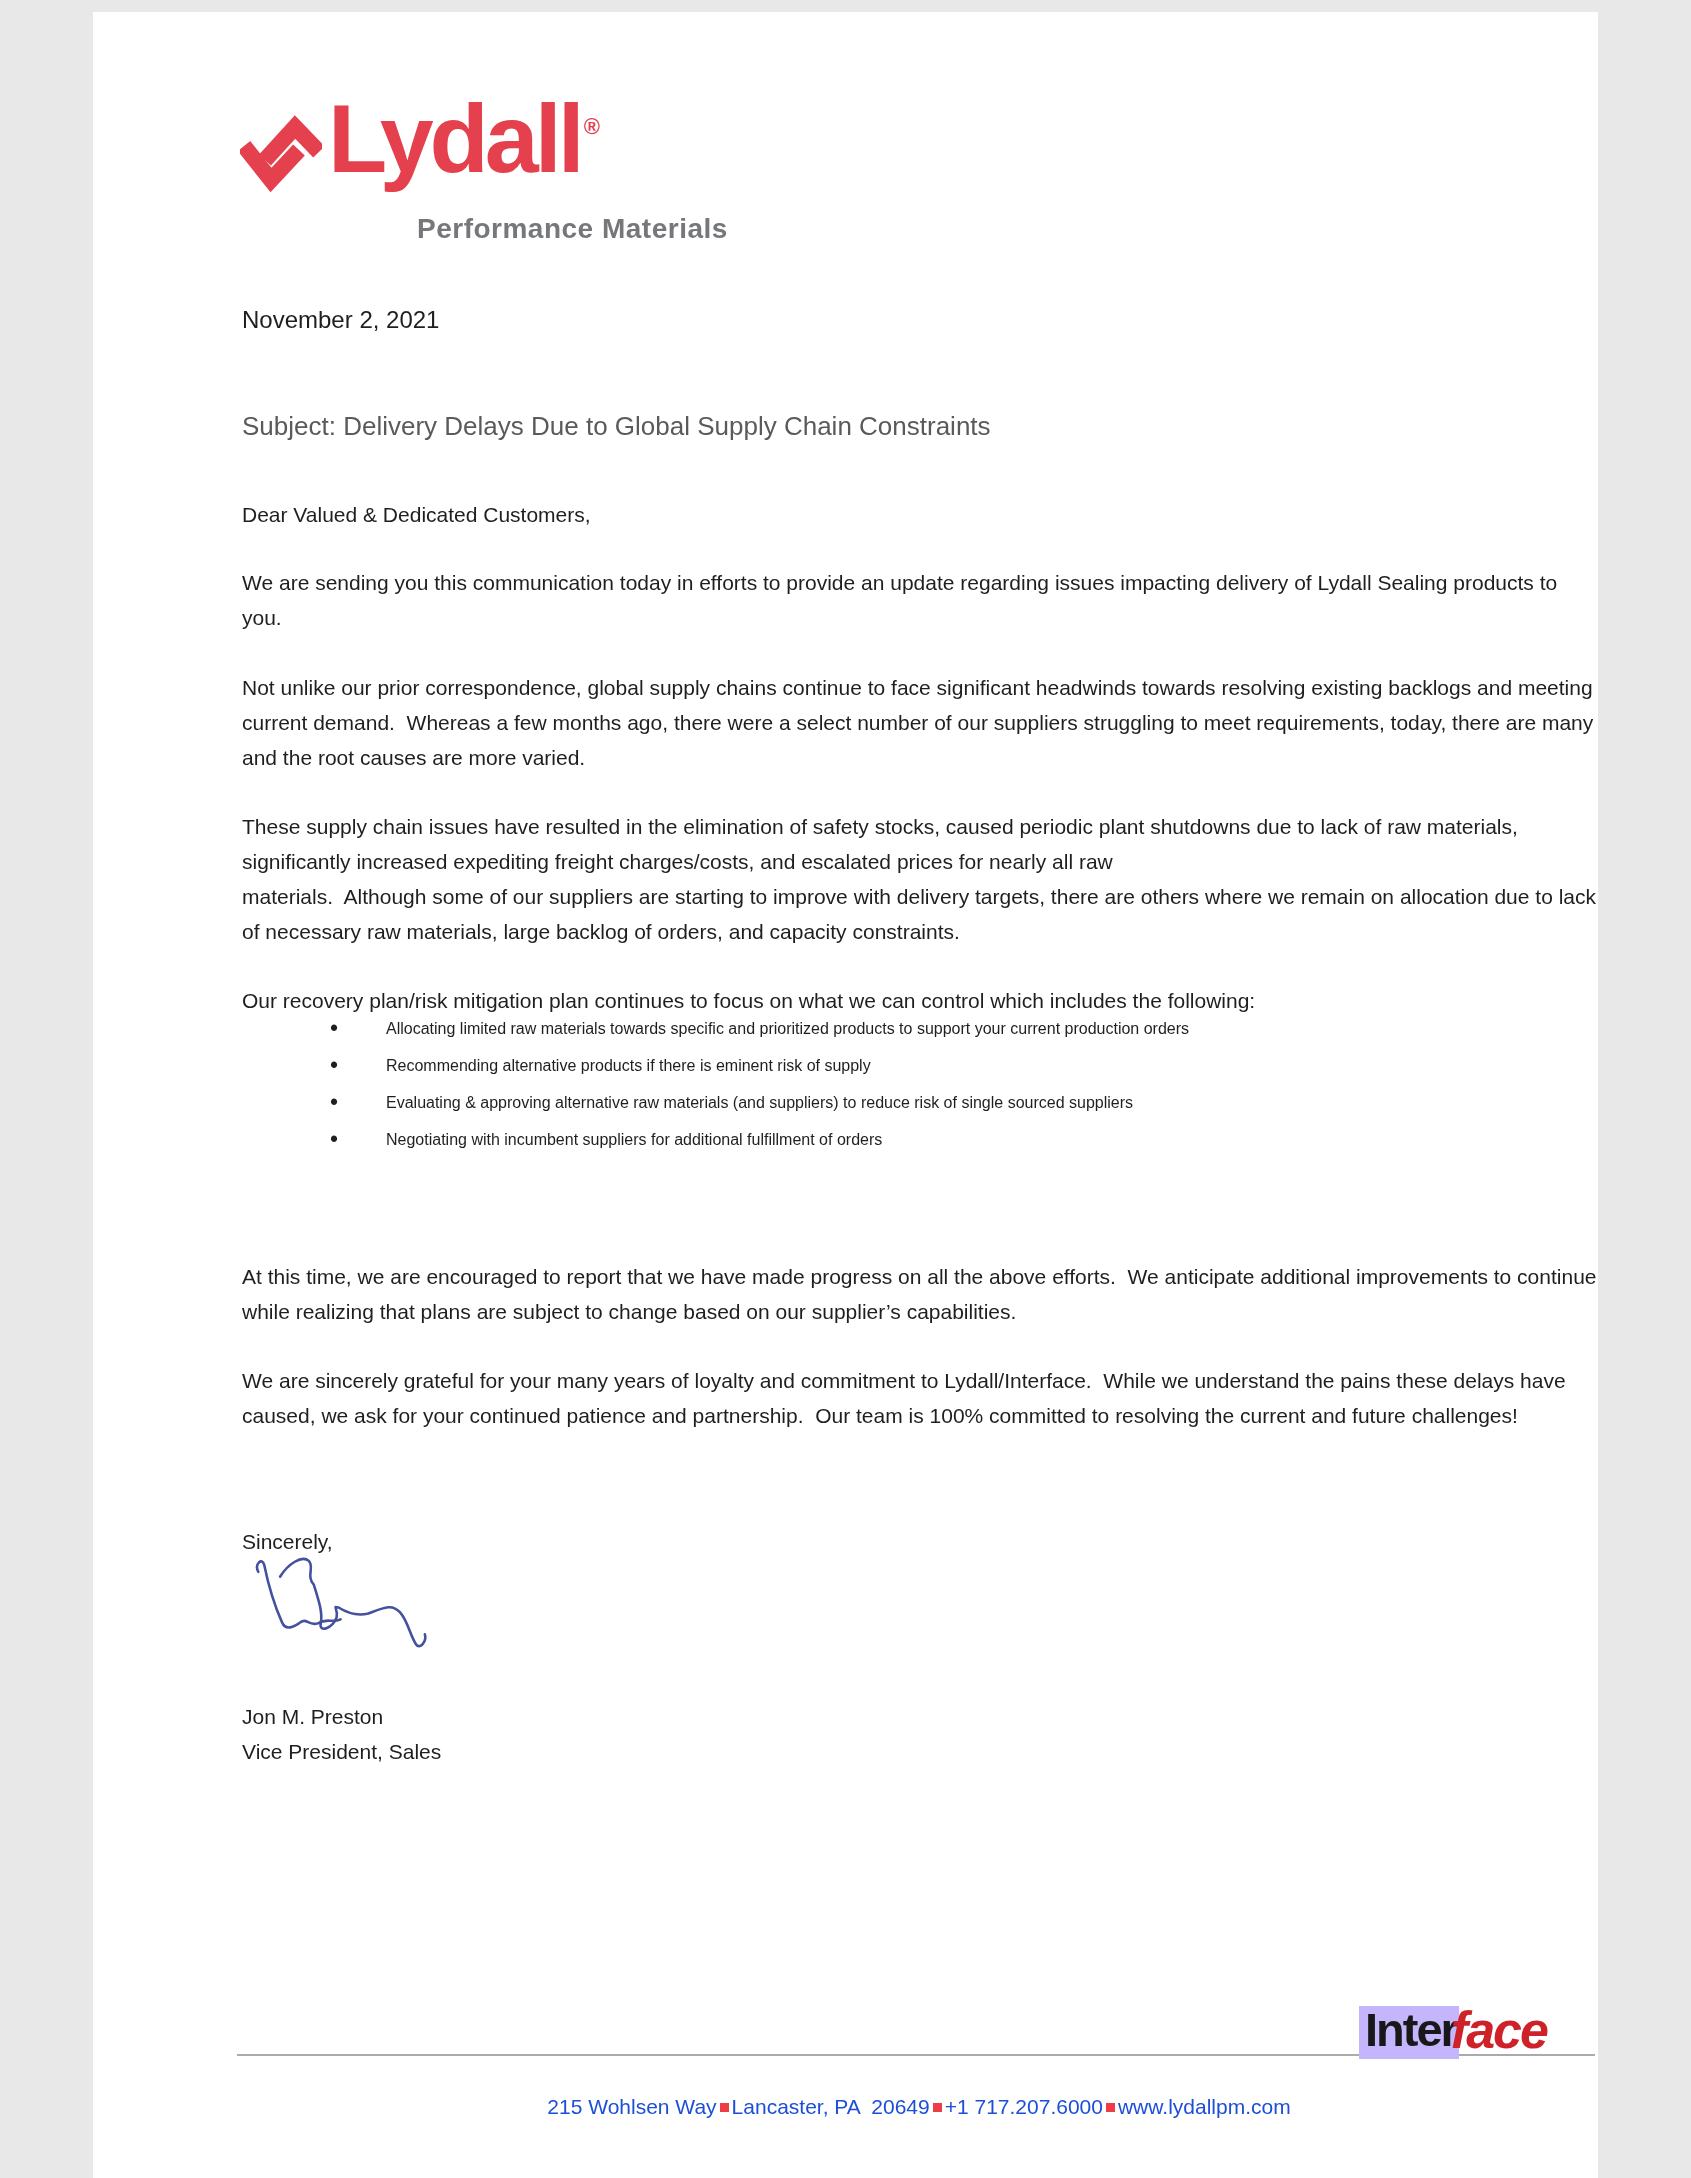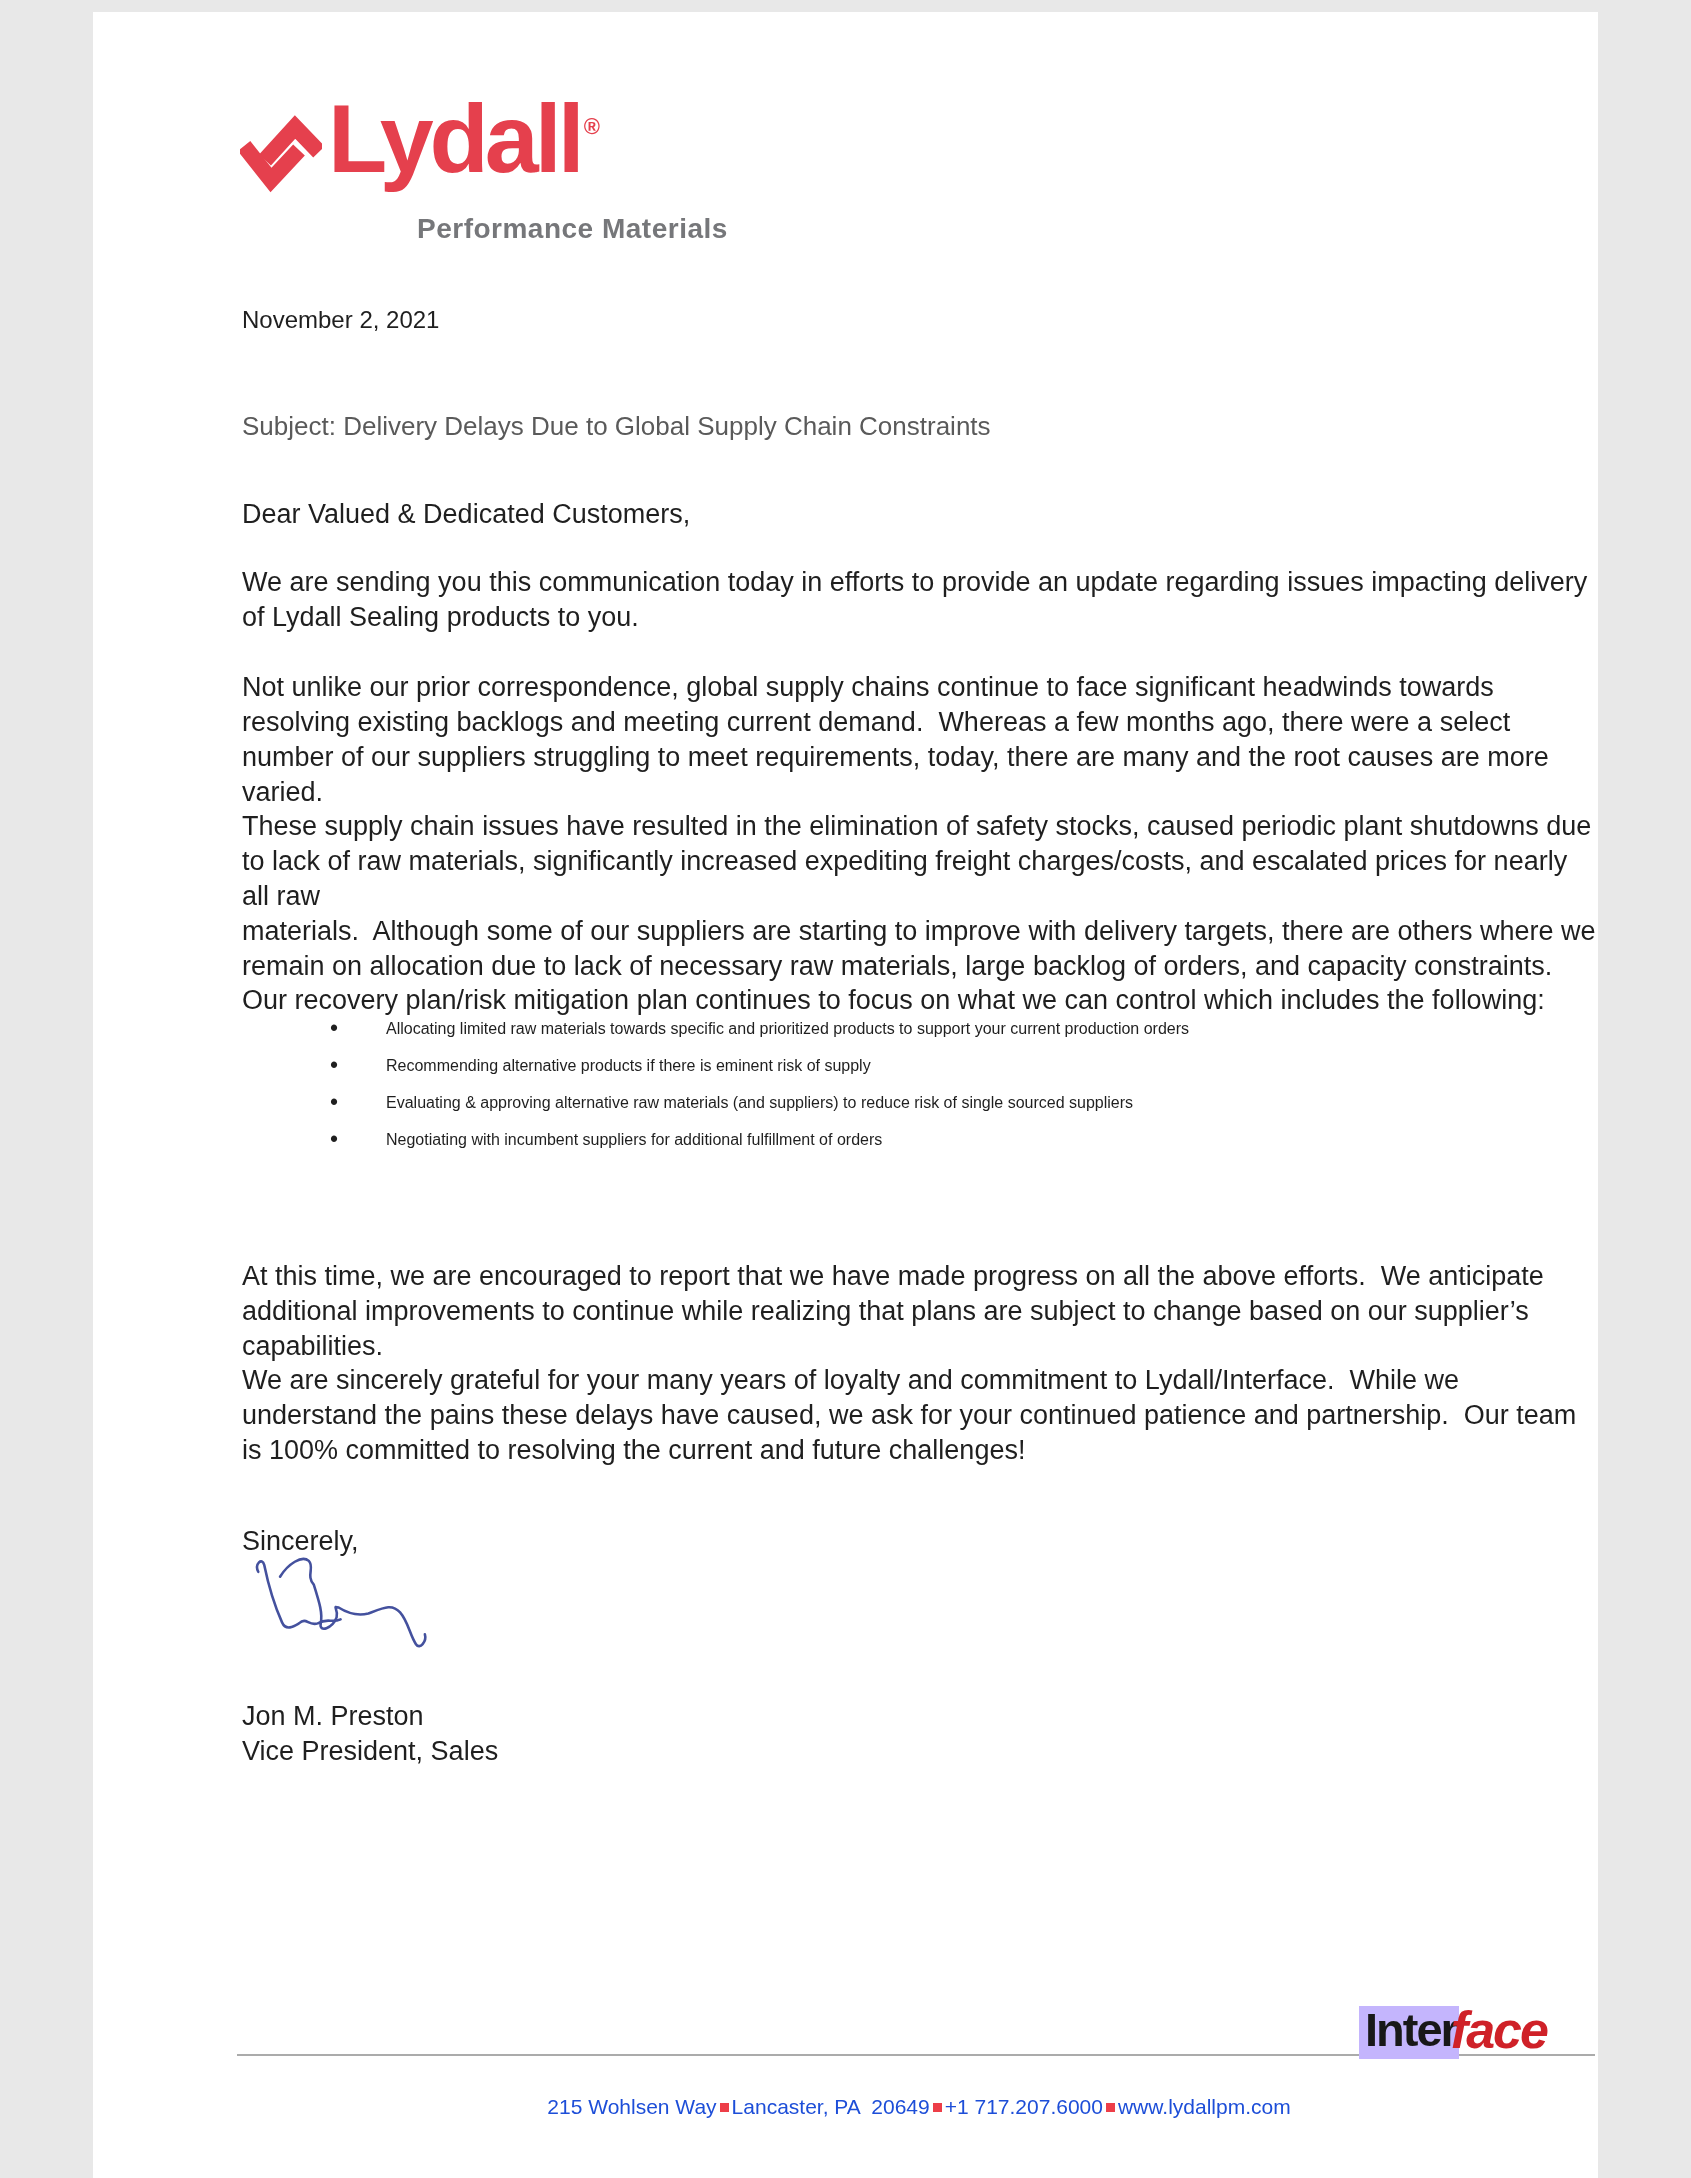--- a/index.html
+++ b/index.html
@@ -19,21 +19,21 @@
     font-size:97px;font-weight:800;letter-spacing:-4px;
     color:#E5404D;line-height:1;
   }
   .logo-reg{font-size:22px;font-weight:700;vertical-align:38px;letter-spacing:0;margin-left:3px;}
   .logo-tagline{
     position:absolute;left:324px;top:201px;
     font-size:28px;font-weight:700;color:#76777A;letter-spacing:0.5px;
   }
   
   .abs{position:absolute;left:149px;width:1358px;}
-  .txt{font-size:27px;line-height:35px;white-space:pre-wrap;}
+  .txt{font-size:21px;line-height:35px;white-space:pre-wrap;}
   .date{top:290px;font-size:24px;}
   .subject{top:397px;font-size:26px;color:#5a5a5a;width:1493px;}
   .salutation{top:485px;}
   .p1{top:553px;}
   .p2{top:658px;}
   .p3{top:797px;}
   .p4{top:971px;}
   .bullets{
     position:absolute;left:149px;top:998px;width:1333px;
     margin:0;padding:0;list-style:none;

